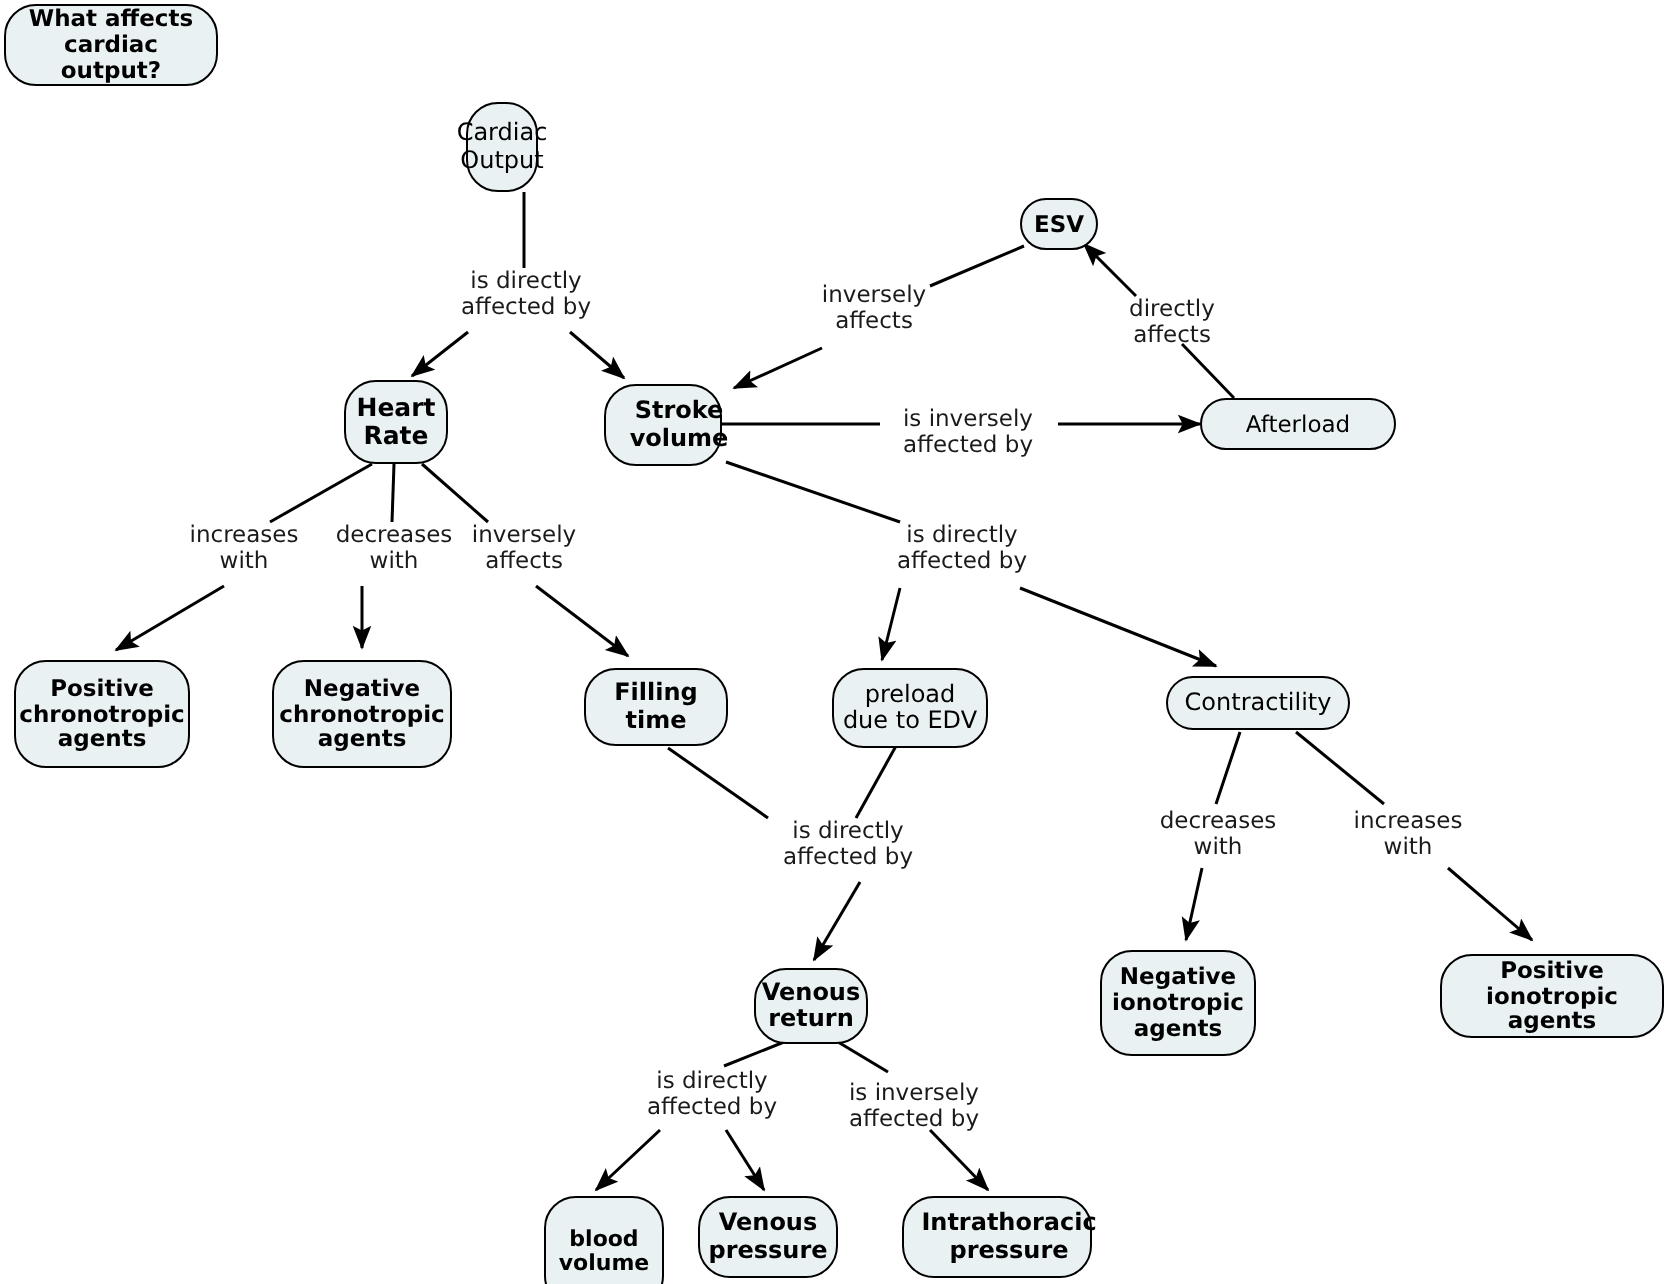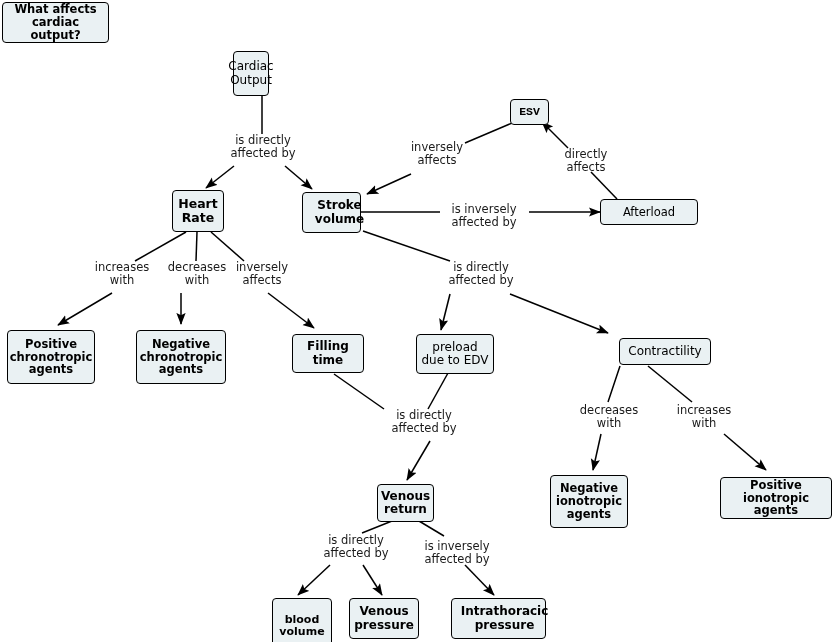--- a/index.html
+++ b/index.html
@@ -24,21 +24,21 @@
     top: 0;
     width: 834px;
     height: 642px;
     pointer-events: none;
   }
   .node {
     position: absolute;
     box-sizing: border-box;
     background: #eaf1f3;
     border: 1.6px solid #000000;
-    border-radius: 4px;
+    border-radius: 16px;
     display: flex;
     align-items: center;
     justify-content: center;
     text-align: center;
     color: #000000;
     line-height: 1.12;
     padding: 2px 4px;
     white-space: pre-line;
     z-index: 3;
   }
@@ -115,21 +115,21 @@
       <line x1="465" y1="565" x2="494" y2="595" marker-end="url(#arrow)"></line>
     </g>
   </svg>
 
   <div class="node bold" style="left:2px; top:2px; width:107px; height:41px; font-size:11.5px;">What affects
 cardiac output?</div>
 
   <div class="node reg" style="left:233px; top:51px; width:36px; height:45px; font-size:12px;">Cardiac
 Output</div>
 
-  <div class="node bold" style="left:510px; top:99px; width:39px; height:26px; font-size:11.5px;font-family:Liberation Mono, monospace;">ESV</div>
+  <div class="node bold" style="left:510px; top:99px; width:39px; height:26px; font-size:11.5px;">ESV</div>
 
   <div class="node bold" style="left:172px; top:190px; width:52px; height:42px; font-size:12.5px;">Heart
 Rate</div>
 
   <div class="node bold" style="left:302px; top:192px; width:59px; height:41px; font-size:12px;padding-left:20px;">Stroke
 volume</div>
 
   <div class="node reg" style="left:600px; top:199px; width:98px; height:26px; font-size:11.5px;text-align:center;">Afterload</div>
 
   <div class="node bold" style="left:7px; top:330px; width:88px; height:54px; font-size:11.5px;">Positive
@@ -139,21 +139,21 @@
   <div class="node bold" style="left:136px; top:330px; width:90px; height:54px; font-size:11.5px;">Negative
 chronotropic
 agents</div>
 
   <div class="node bold" style="left:292px; top:334px; width:72px; height:39px; font-size:12px;">Filling
 time</div>
 
   <div class="node reg" style="left:416px; top:334px; width:78px; height:40px; font-size:12px;">preload
 due to EDV</div>
 
-  <div class="node reg" style="left:583px; top:338px; width:92px; height:27px; font-size:12px;margin-left:36px;">Contractility</div>
+  <div class="node reg" style="left:583px; top:338px; width:92px; height:27px; font-size:12px;">Contractility</div>
 
   <div class="node bold" style="left:550px; top:475px; width:78px; height:53px; font-size:11.5px;">Negative
 ionotropic
 agents</div>
 
   <div class="node bold" style="left:720px; top:477px; width:112px; height:42px; font-size:11.5px;">Positive
 ionotropic agents</div>
 
   <div class="node bold" style="left:377px; top:484px; width:57px; height:38px; font-size:12px;">Venous
 return</div>

